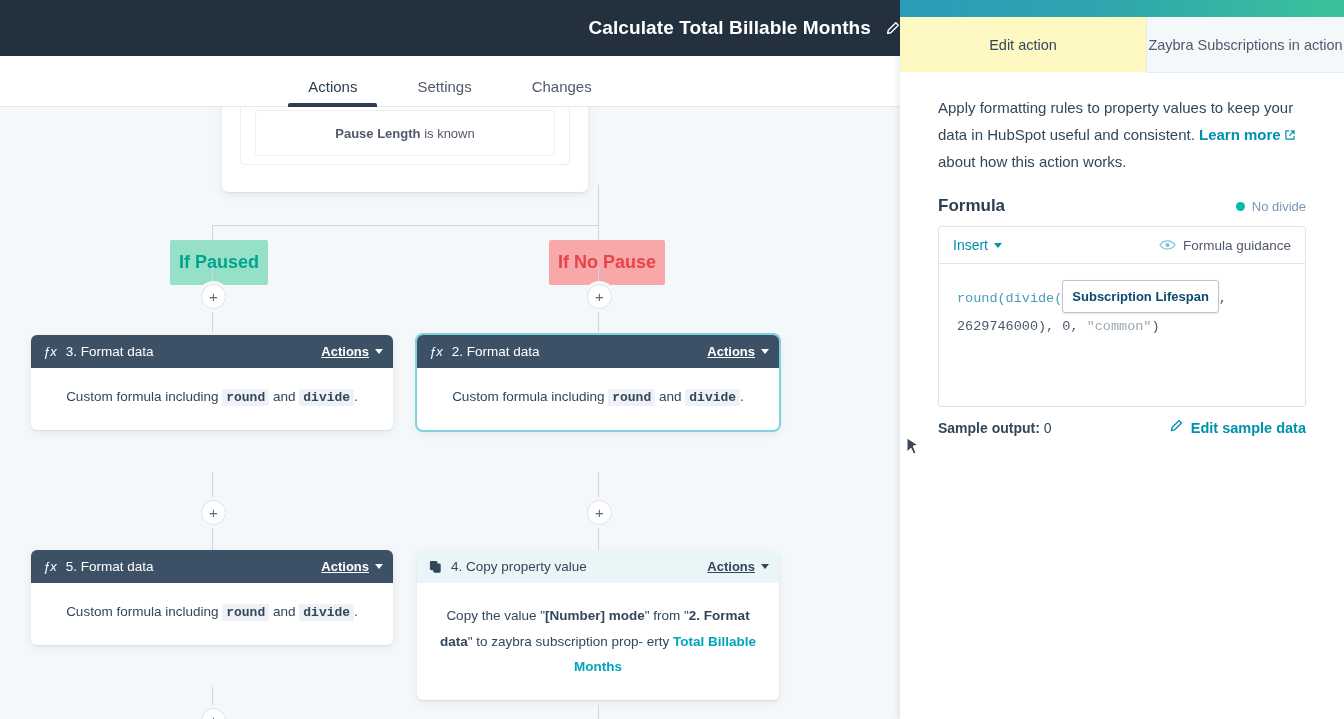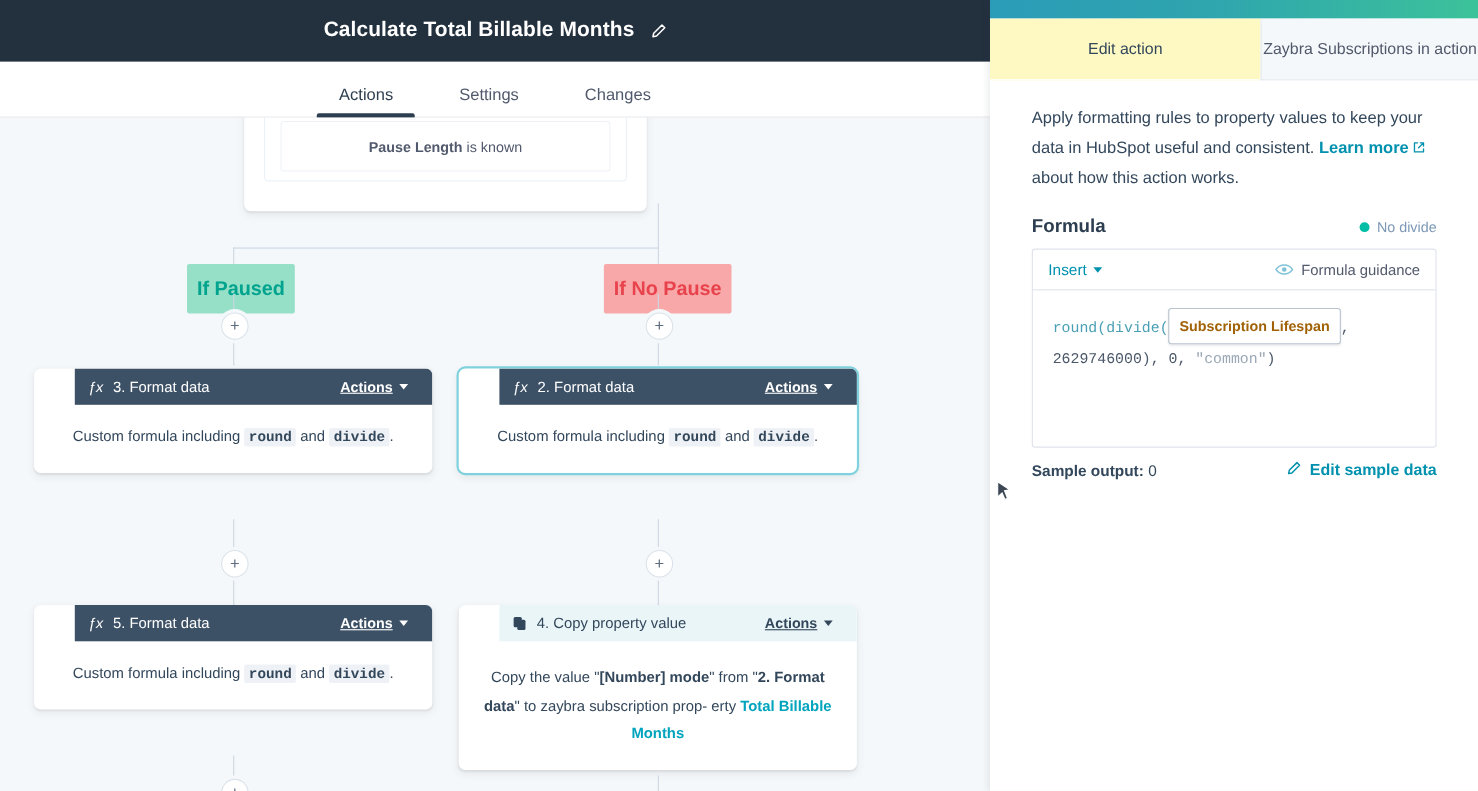--- a/index.html
+++ b/index.html
@@ -7,21 +7,21 @@
     width:1344px;height:719px;overflow:hidden;
     font-family:"Liberation Sans", sans-serif;
     background:#f5f8fa;
     -webkit-font-smoothing:antialiased;
   }
   .app{position:relative;width:1344px;height:719px;overflow:hidden;}
 
   
   .left-pane{position:absolute;left:0;top:0;width:900px;height:719px;overflow:hidden;background:#f5f8fa;}
 
-  .topbar{height:56px;background:#23303e;display:flex;align-items:center;justify-content:center;position:relative;}
+  .topbar{height:56px;background:#23303e;display:flex;align-items:center;justify-content:flex-end;position:relative;}
   .topbar-title{color:#ffffff;font-size:19px;font-weight:700;letter-spacing:.1px;}
   .pencil-top{margin-left:14px;display:inline-flex;align-items:center;color:#fff;}
 
   .tabbar{height:51px;background:#ffffff;display:flex;align-items:flex-end;justify-content:center;gap:48px;padding-bottom:0;box-shadow:inset 0 -1px 0 #e5e8eb;}
   .tab{font-size:15px;color:#33475b;padding:0 6px 12px 6px;position:relative;cursor:pointer;}
   .tab.muted{color:#51596c;}
   .tab.active{color:#2d3e50;font-weight:400;}
   .tab.active:after{content:"";position:absolute;left:-14px;right:-14px;bottom:0;height:4px;background:#2d3e50;border-radius:2px 2px 0 0;}
 
   .canvas{position:absolute;left:0;top:107px;width:900px;height:612px;background:#f5f8fa;overflow:hidden;}
@@ -34,21 +34,21 @@
         display:flex;align-items:center;justify-content:center;color:#5c6b7f;font-size:15px;line-height:1;cursor:pointer;
         box-shadow:0 0 0 3px #f5f8fa;}
 
   .branch-label{position:absolute;font-size:18px;font-weight:700;padding:12px 9px;border-radius:2px;white-space:nowrap;}
   .branch-yes{background:#96e0c8;color:#00a38d;}
   .branch-no{background:#f8a8a8;color:#e8424c;}
 
   
   .card{position:absolute;background:#ffffff;border-radius:6px;box-shadow:0 1px 2px rgba(0,0,0,.07),0 3px 8px rgba(45,62,80,.08);overflow:hidden;}
   .card.selected{box-shadow:0 0 0 2px #7fd2dd, 0 3px 8px rgba(45,62,80,.10);}
-  .card-head{height:33px;display:flex;align-items:center;padding:0 22px 0 12px;color:#fff;font-size:13.5px;margin-left:37px;}
+  .card-head{height:33px;display:flex;align-items:center;padding:0 10px 0 12px;color:#fff;font-size:13.5px;}
   .card-head.dark{background:#3d5166;}
   .card-head.lightblue{background:#eaf5f8;color:#33475b;}
   .card-head .hd-icon{margin-right:9px;display:inline-flex;align-items:center;font-size:13px;font-style:italic;}
   .card-head .hd-title{flex:1;white-space:nowrap;overflow:hidden;text-overflow:ellipsis;}
   .card-actions{display:inline-flex;align-items:center;gap:6px;font-size:13px;cursor:pointer;}
   .card-actions .lbl{text-decoration:underline;font-weight:700;}
   .caret{width:0;height:0;border-left:4px solid transparent;border-right:4px solid transparent;border-top:5px solid currentColor;display:inline-block;}
 
   .card-body{padding:16px 22px 20px;text-align:center;font-size:13.5px;color:#33475b;line-height:1.95;}
   code.mono{font-family:"Liberation Mono", monospace;background:#eef1f5;color:#33475b;padding:1px 4px;border-radius:2px;font-size:13px;font-weight:700;}
@@ -86,21 +86,21 @@
 
   .editor{margin-top:10px;border:1px solid #dfe3eb;border-radius:3px;background:#fff;}
   .editor-bar{display:flex;align-items:center;justify-content:space-between;padding:10px 14px;border-bottom:1px solid #dfe3eb;}
   .insert{color:#0091ae;font-size:14px;display:inline-flex;align-items:center;gap:6px;cursor:pointer;}
   .guidance{display:inline-flex;align-items:center;gap:7px;color:#51596c;font-size:13.5px;cursor:pointer;}
   .eye{color:#7fc2d8;display:inline-flex;}
   .editor-area{padding:16px 18px 30px;min-height:96px;font-family:"Liberation Mono", monospace;font-size:13.5px;line-height:2.1;color:#4a5768;}
   .fn{color:#4a9fb5;}
   .str{color:#9aa7b5;}
   .chip{display:inline-block;background:#fff;border:1px solid #b9c4cf;border-radius:3px;padding:2px 9px;
-        font-family:"Liberation Sans",sans-serif;font-size:13px;font-weight:700;color:#a16207;box-shadow:0 1px 2px rgba(45,62,80,.10);vertical-align:1px;}
+        font-family:"Liberation Sans",sans-serif;font-size:13px;font-weight:700;color:#0c4a6e;box-shadow:0 1px 2px rgba(45,62,80,.10);vertical-align:1px;}
 
   .sample-row{display:flex;align-items:center;justify-content:space-between;margin-top:12px;}
   .sample-txt{font-size:14px;color:#33475b;}
   .edit-sample{display:inline-flex;align-items:center;gap:8px;color:#0091ae;font-weight:700;font-size:14.5px;cursor:pointer;justify-content:space-between;}
 
   .cursor{position:absolute;left:906px;top:437px;width:14px;height:18px;pointer-events:none;}
 </style>
 </head>
 <body>
 

